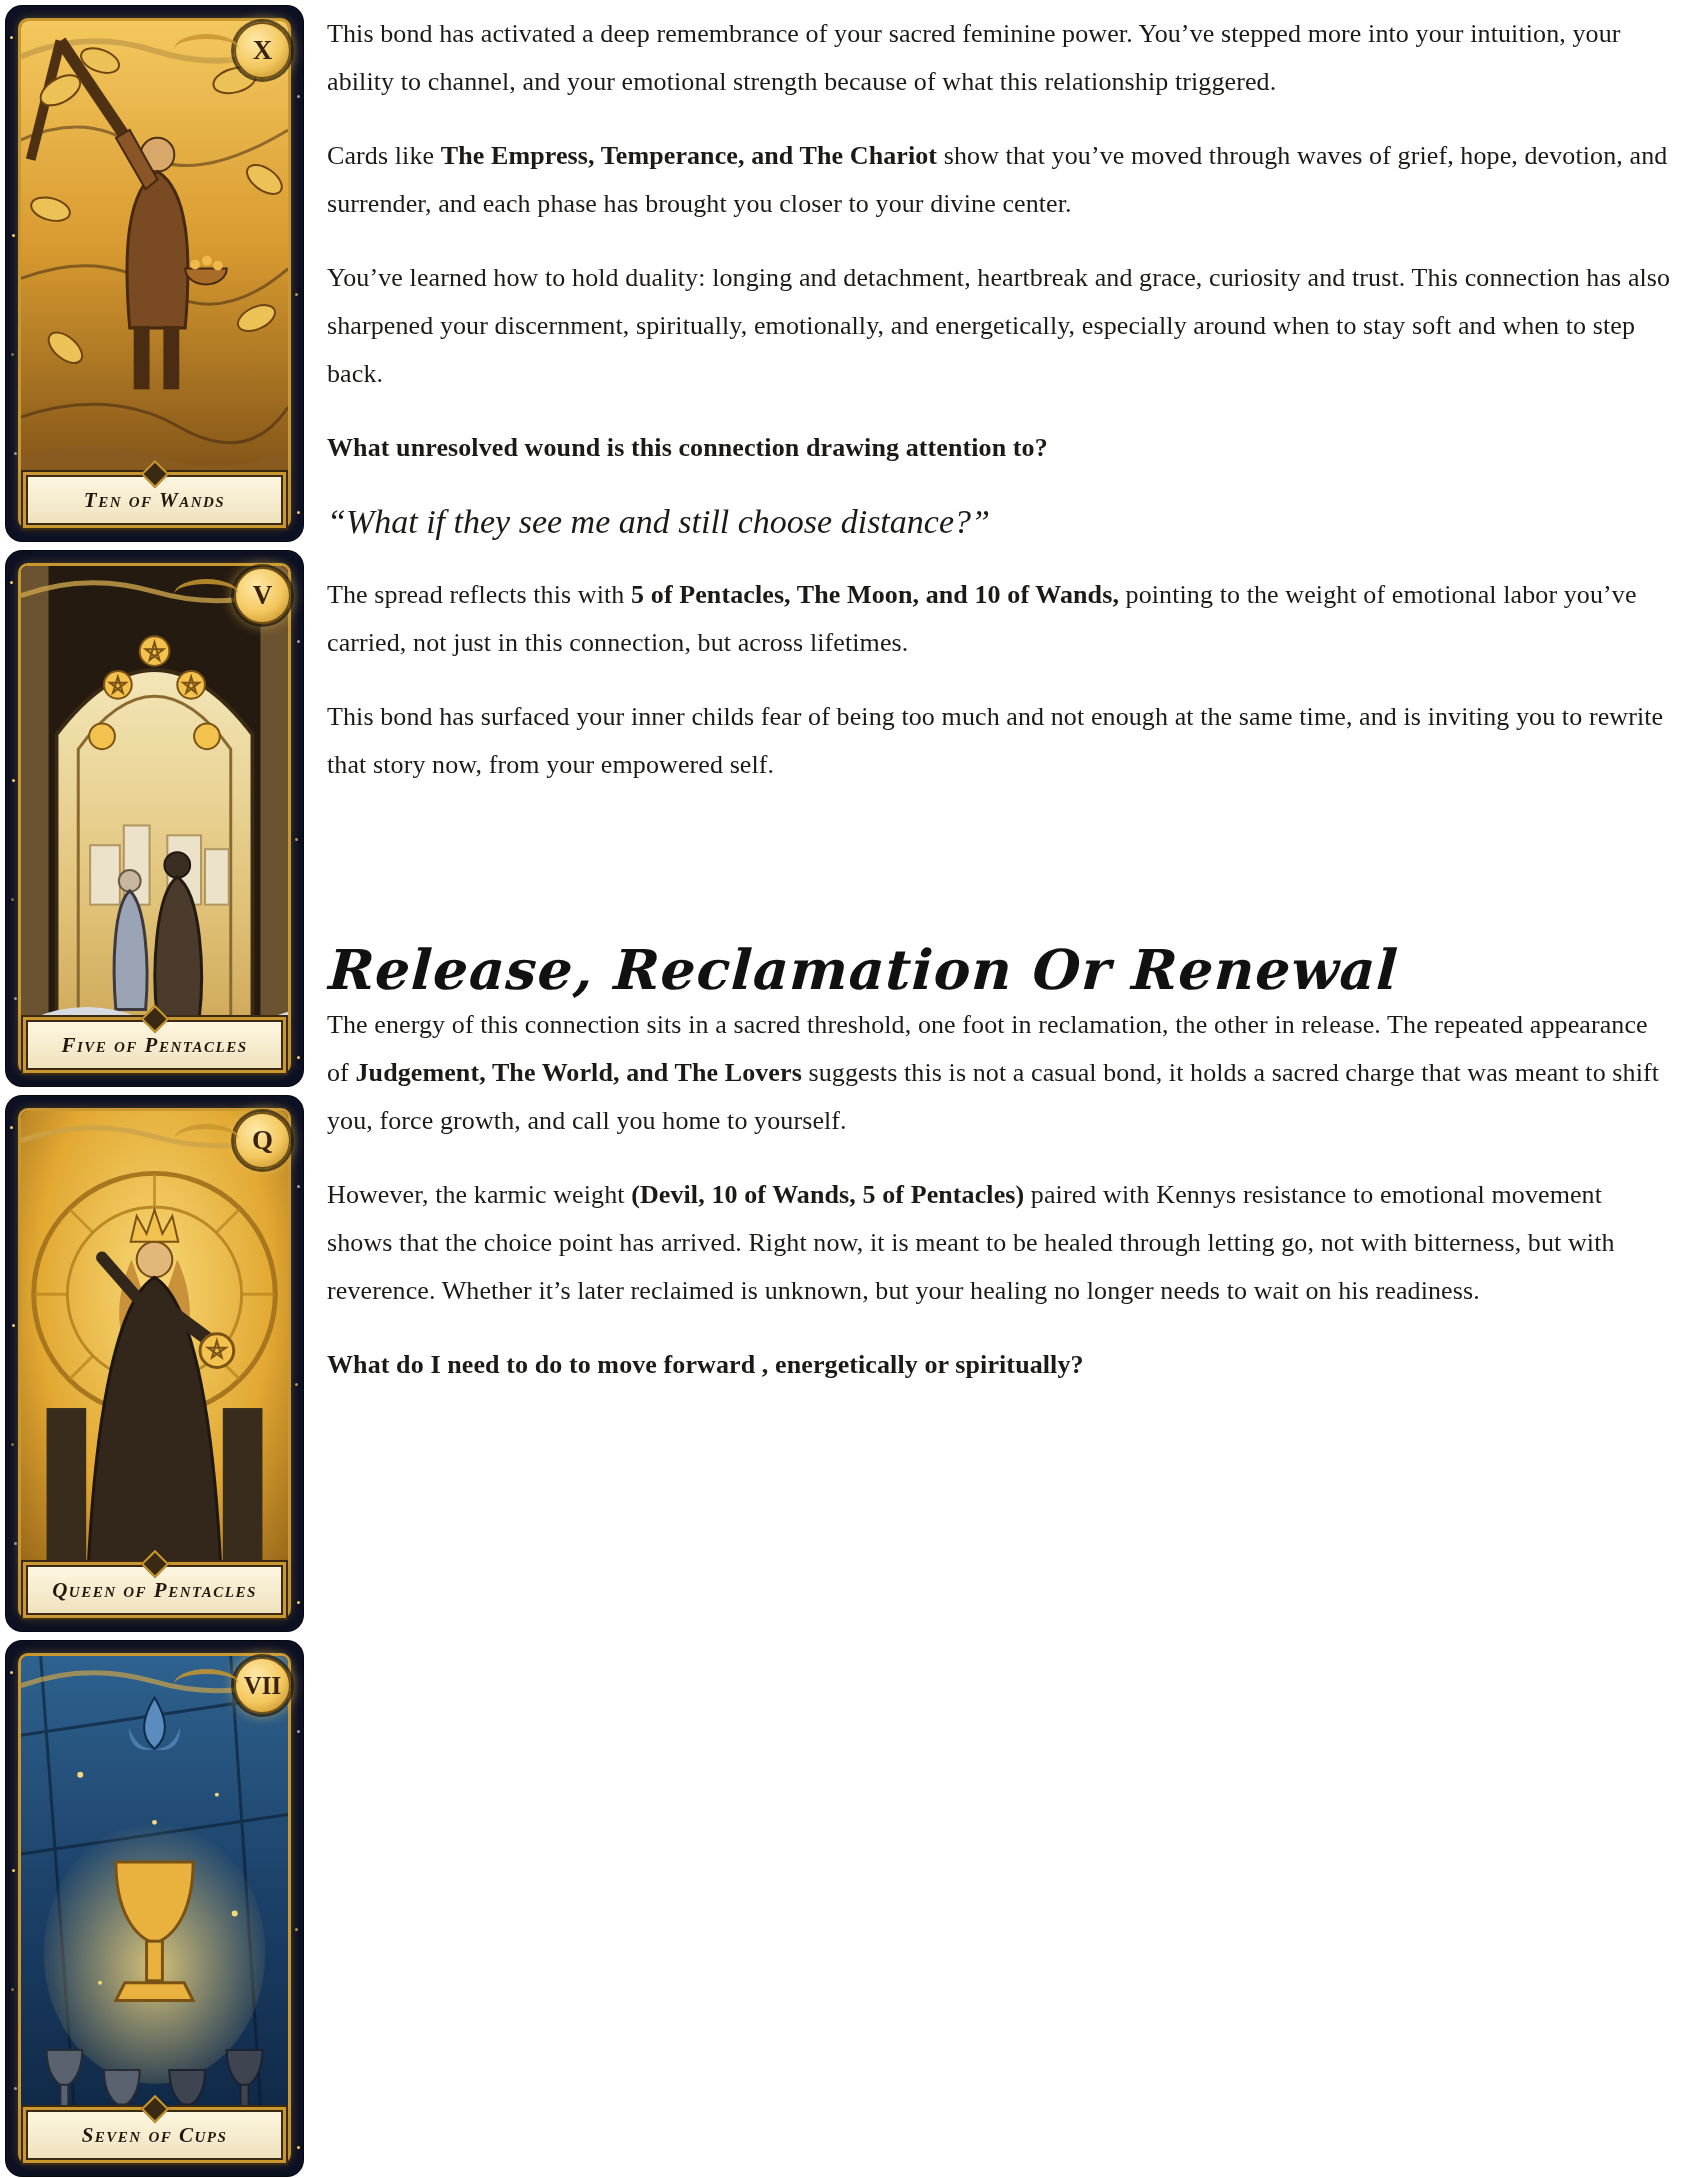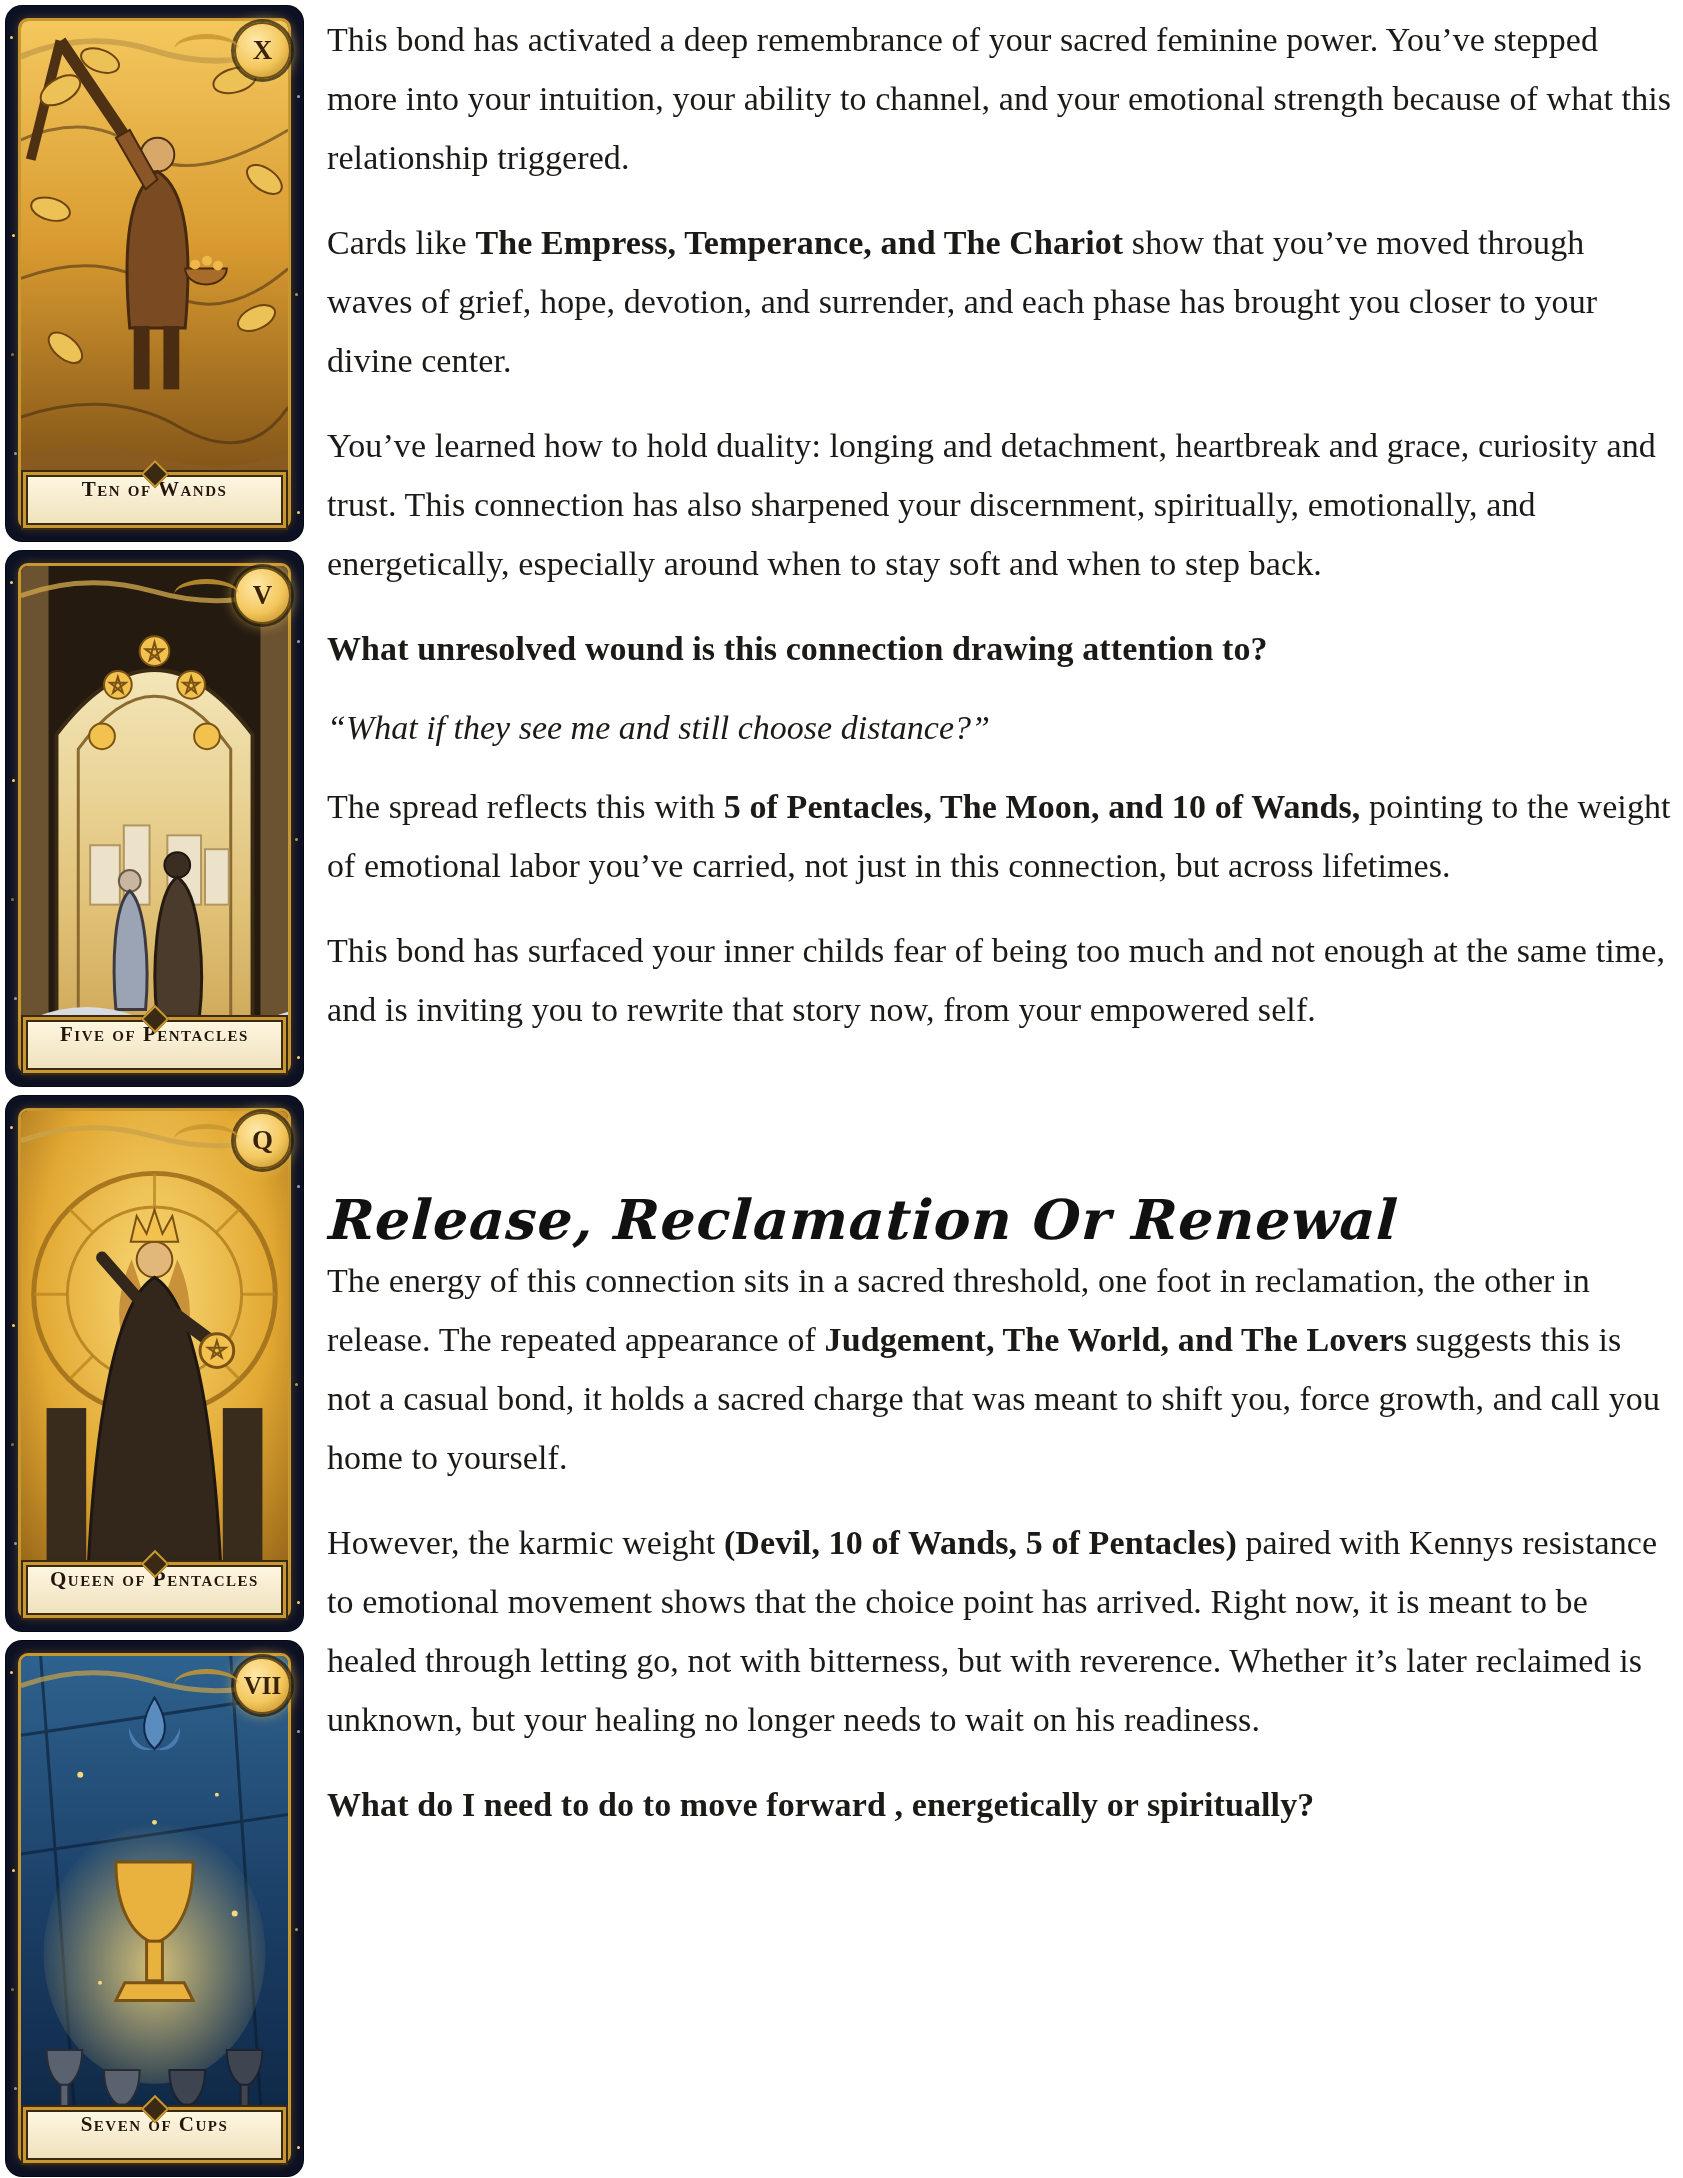--- a/index.html
+++ b/index.html
@@ -21,29 +21,29 @@
          background:radial-gradient(circle at 38% 32%, #ffe9a8, #f3c75e 55%, #c08a24 95%);
          border:2px solid #6e4f16;display:flex;align-items:center;justify-content:center;
          box-shadow:0 0 0 3px rgba(18,14,6,.65), 0 0 14px rgba(243,199,94,.8);}
   .badge span{font-family:"Liberation Serif",serif;font-weight:700;font-size:27px;color:#3a2208;line-height:1;}
   .card-cups .badge span{font-size:25px;}
   .badge::before{content:"";position:absolute;right:50px;top:10px;width:65px;height:26px;
          border:0;border-top:5px solid #c9972f;border-radius:50%;opacity:.85;}
   .banner{position:absolute;left:20px;right:20px;bottom:16px;height:46px;z-index:4;
           background:linear-gradient(#fdf6e0,#efe2bd);
           border:2px solid #3a2a14;box-shadow:0 0 0 3px #c9972f, 0 0 0 5px #3a2a14, 0 3px 8px rgba(0,0,0,.5);
-          display:flex;align-items:flex-start;justify-content:center;}
+          display:flex;align-items:center;justify-content:center;font-style:italic;}
   .banner::before{content:"";position:absolute;top:-13px;left:50%;width:16px;height:16px;background:#3a2a14;
           border:2px solid #c9972f;transform:translateX(-50%) rotate(45deg);}
   .banner-label{font-variant:small-caps;font-weight:700;font-size:21px;letter-spacing:1.5px;color:#241708;
           text-shadow:0 1px 0 rgba(255,255,255,.5);}
 
   
   .text-col{position:absolute;left:327px;top:10px;width:1346px;}
-  .body, .q{font-size:34px;line-height:59px;margin:0 0 26px 0;letter-spacing:0.1px;font-family:Liberation Serif, serif;}
+  .body, .q{font-size:26px;line-height:48px;margin:0 0 26px 0;letter-spacing:0.1px;font-family:Liberation Serif, serif;}
   .q{font-weight:700;}
   .quote{font-size:34px;line-height:47px;margin:0 0 26px 0;font-style:italic;}
   .script-heading{margin:149px 0 0 0;font-family:"DejaVu Serif",serif;font-style:italic;font-weight:700;
           font-size:55px;line-height:63px;letter-spacing:1px;color:#111;transform:skewX(-3deg);
           transform-origin:left bottom;}
   .q-after-heading{margin-top:255px;}
   .mt-lg{margin-top:20px;}
   strong{font-weight:700;text-align:center;}
 </style>
 </head>

